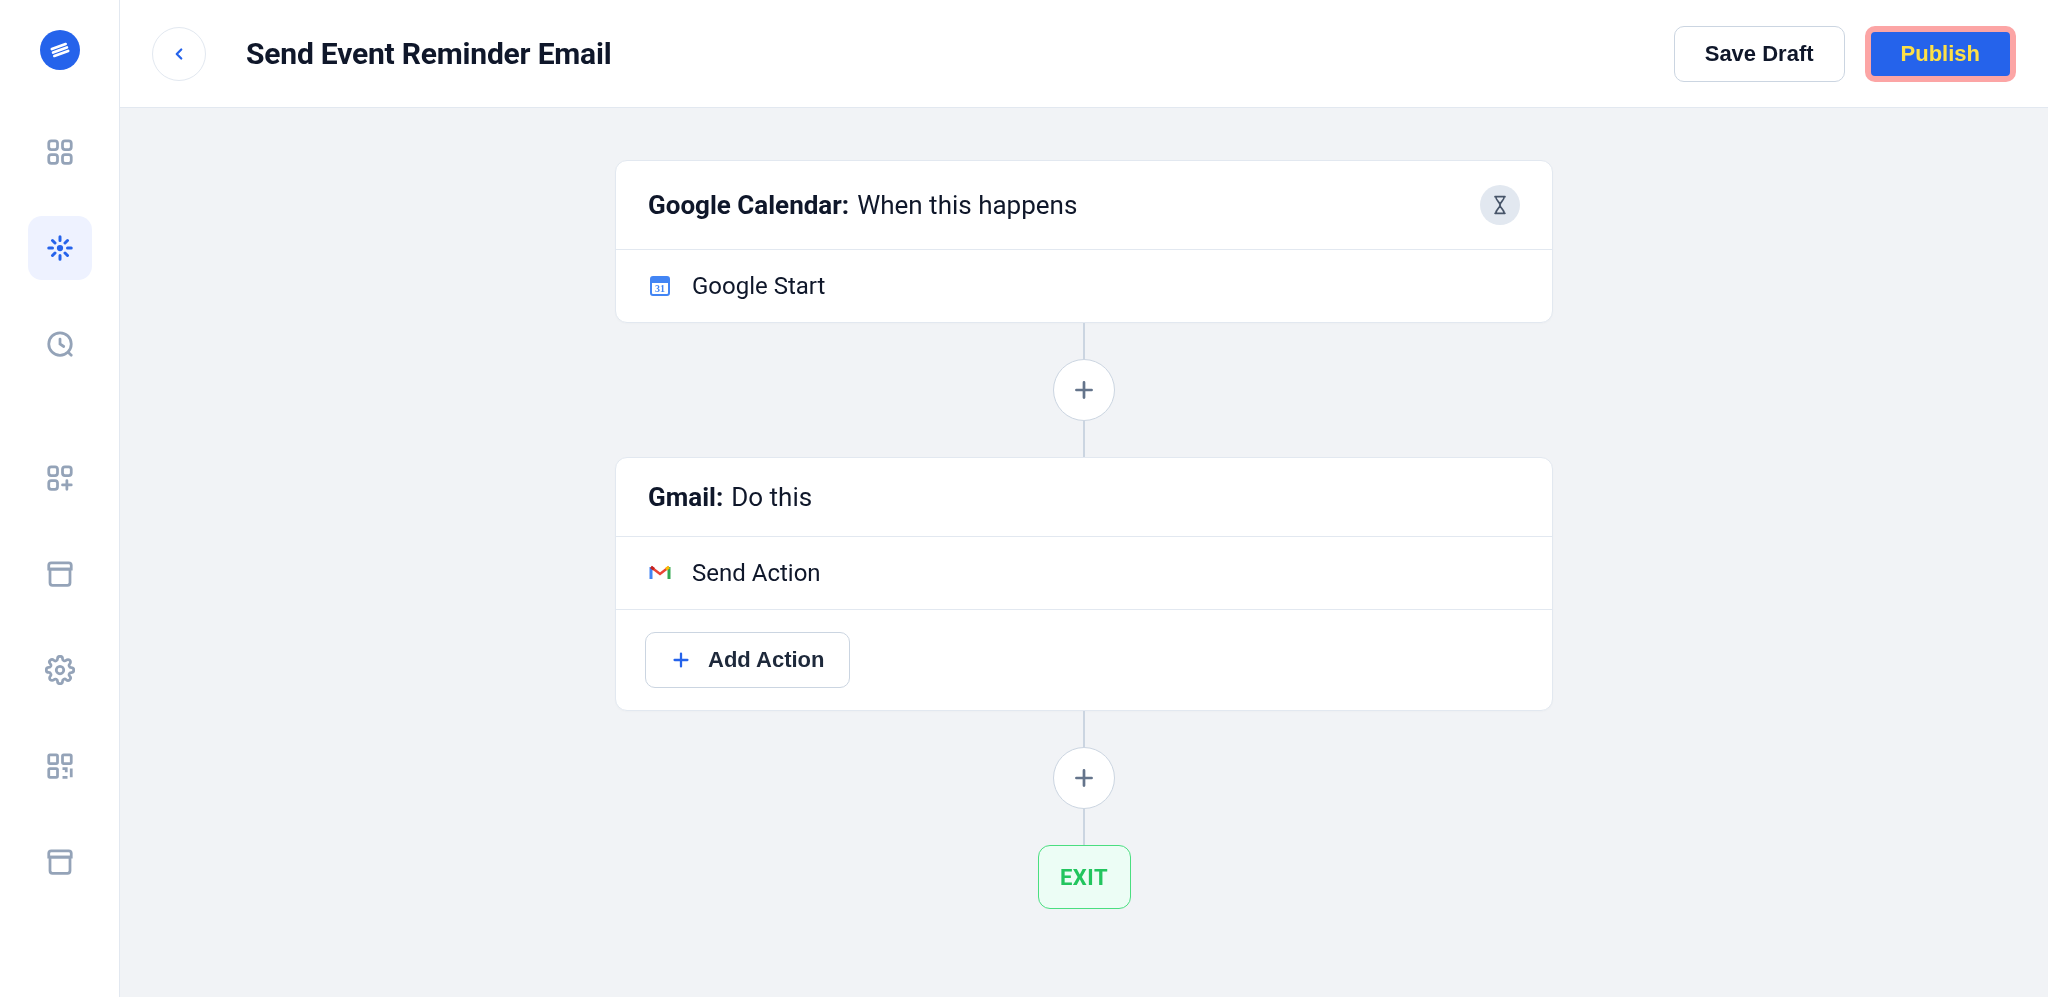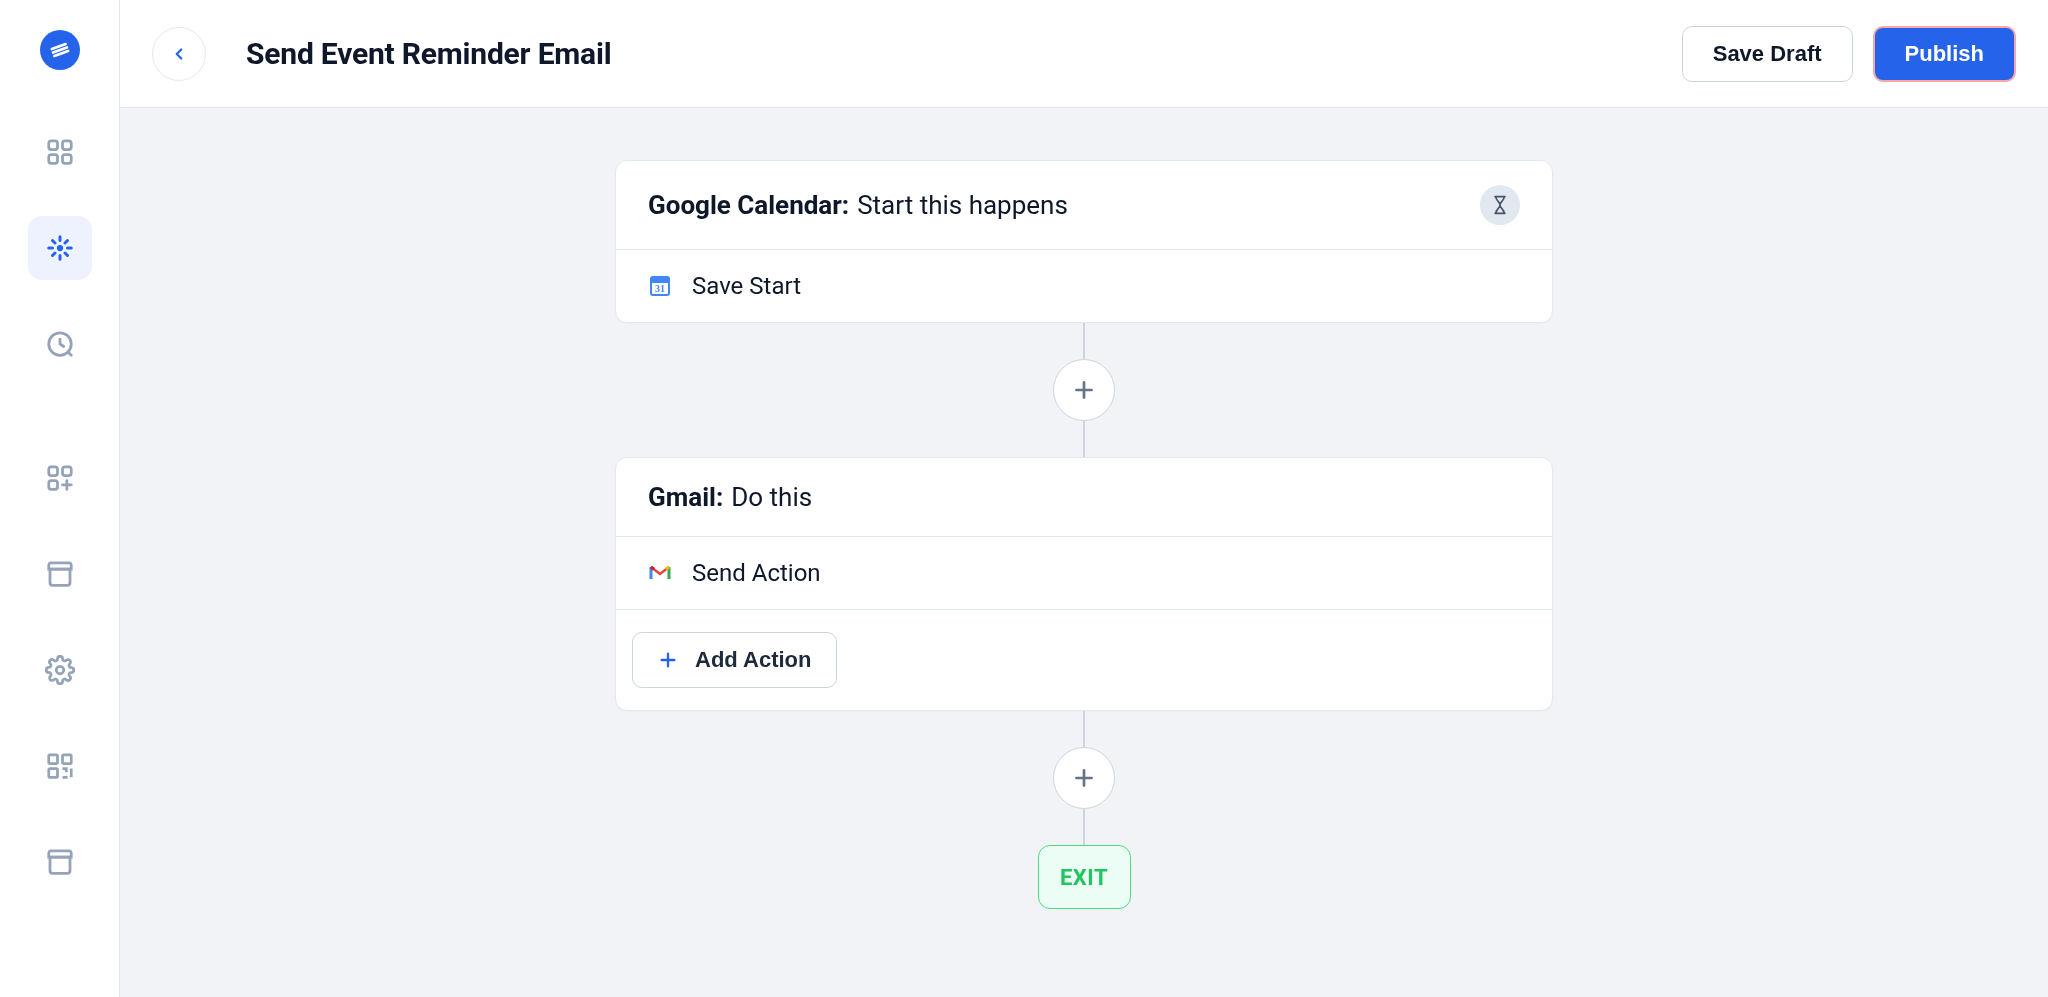--- a/index.html
+++ b/index.html
@@ -64,21 +64,21 @@
   .btn {
     height: 56px;
     padding: 0 30px;
     border-radius: 10px;
     font-size: 22px;
     font-weight: 600;
     cursor: pointer;
     display:flex; align-items:center; justify-content:center;
   }
   .btn-outline { background:#fff; border:1px solid #cbd5e1; color:#0f172a;}
-  .btn-primary { background:#2563eb; border:2px solid #fca5a5; color:#ffffff;}
+  .btn-primary { background:#2563eb; border:6px solid #fca5a5; color:#fde047;}
 
   
   .canvas {
     flex:1;
     background:#f1f3f6;
     overflow:auto;
     padding: 52px 0 40px 0;
     display:flex; flex-direction:column; align-items:center;
   }
   .flow { display:flex; flex-direction:column; align-items:center; }
@@ -107,21 +107,21 @@
   .card-header .badge svg { width:20px; height:20px; stroke:#475569; fill:none;}
   .card-row {
     padding: 22px 32px;
     display:flex; align-items:center; gap:20px;
     font-size:24px; color:#0f172a;
     cursor:pointer;
   }
   .card-row + .card-row,
   .card-row + .card-footer { border-top:1px solid #e2e8f0;}
   .app-icon { width:24px; height:24px; display:inline-flex; align-items:center; justify-content:center;font-family:Liberation Serif, serif;}
-  .card-footer { padding: 22px 16px; }
+  .card-footer { padding: 22px 29px; }
   .add-action-btn {
     display:inline-flex; align-items:center; gap:16px;
     border:1px solid #cbd5e1; background:#fff;
     padding: 14px 24px; border-radius:10px;
     font-size:22px; font-weight:600; color:#1e293b;
     cursor:pointer;
   }
   .add-action-btn svg { width:22px; height:22px; stroke:#2563eb;}
 
   .connector { width:2px; background:#cbd5e1;}
@@ -230,36 +230,36 @@
       <button class="btn btn-primary">Publish</button>
     </div>
   </header>
 
   <div class="canvas">
     <div class="flow">
 
       <div class="card">
         <div class="card-header">
           <span class="strong">Google Calendar:</span>
-          <span>Start this happens</span>
+          <span>When this happens</span>
           <span class="badge">
             <svg viewBox="0 0 24 24" stroke-width="2" stroke-linecap="round" stroke-linejoin="round">
                 <path d="M6 2h12 M6 22h12 M7 2c0 5 5 6 5 10s-5 5-5 10 M17 2c0 5-5 6-5 10s5 5 5 10"></path>
               </svg>
           </span>
         </div>
         <div class="card-row">
           <span class="app-icon">
             <svg viewBox="0 0 24 24">
                 <rect x="3" y="3" width="18" height="18" rx="2" fill="#fff" stroke="#4285F4" stroke-width="2"></rect>
                 <rect x="3" y="3" width="18" height="6" fill="#4285F4"></rect>
                 <text x="12" y="18" text-anchor="middle" font-size="10" fill="#4285F4" font-weight="700">31</text>
               </svg>
           </span>
-          <span>Save Start</span>
+          <span>Google Start</span>
         </div>
       </div>
 
       <div class="connector short"></div>
       <div class="plus-circle">
         <svg viewBox="0 0 24 24" fill="none" stroke-width="2.5" stroke-linecap="round">
             <path d="M12 5v14 M5 12h14"></path>
           </svg>
       </div>
       <div class="connector short"></div>

